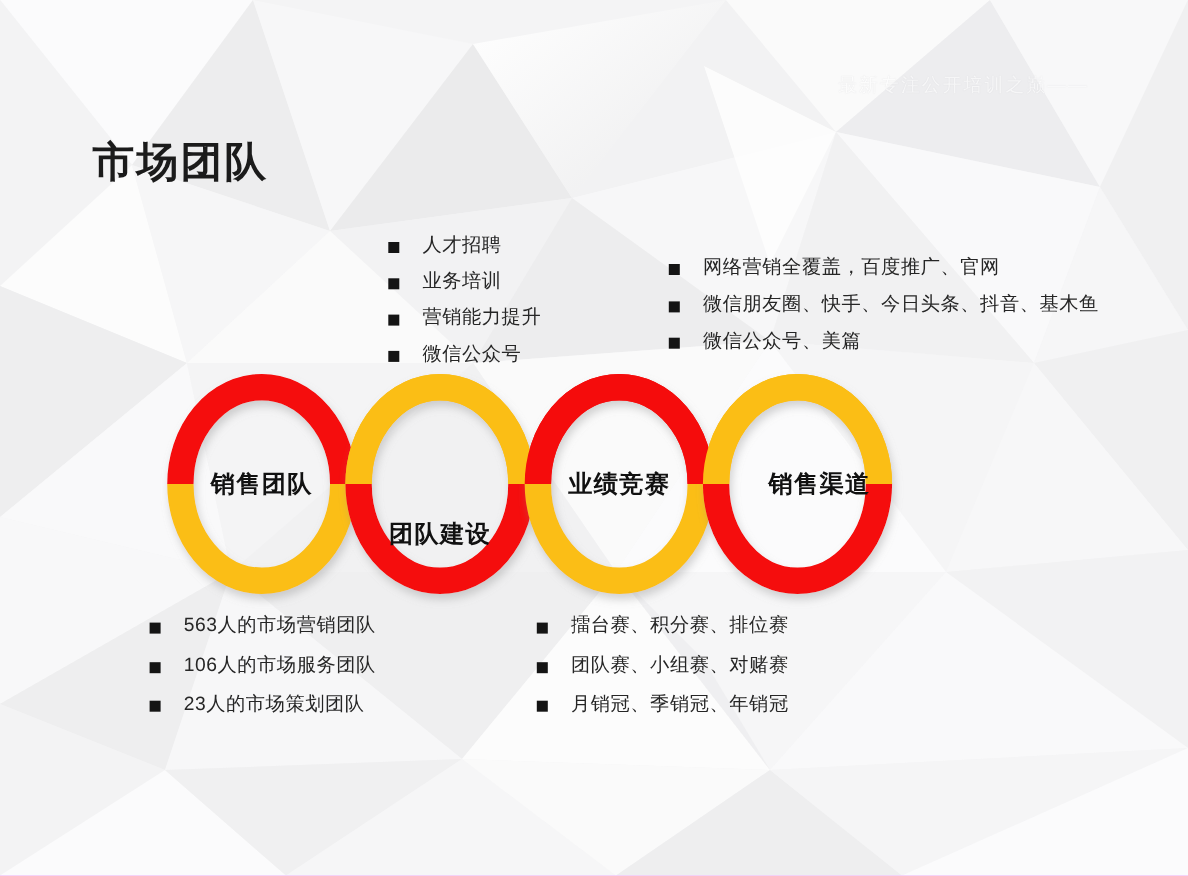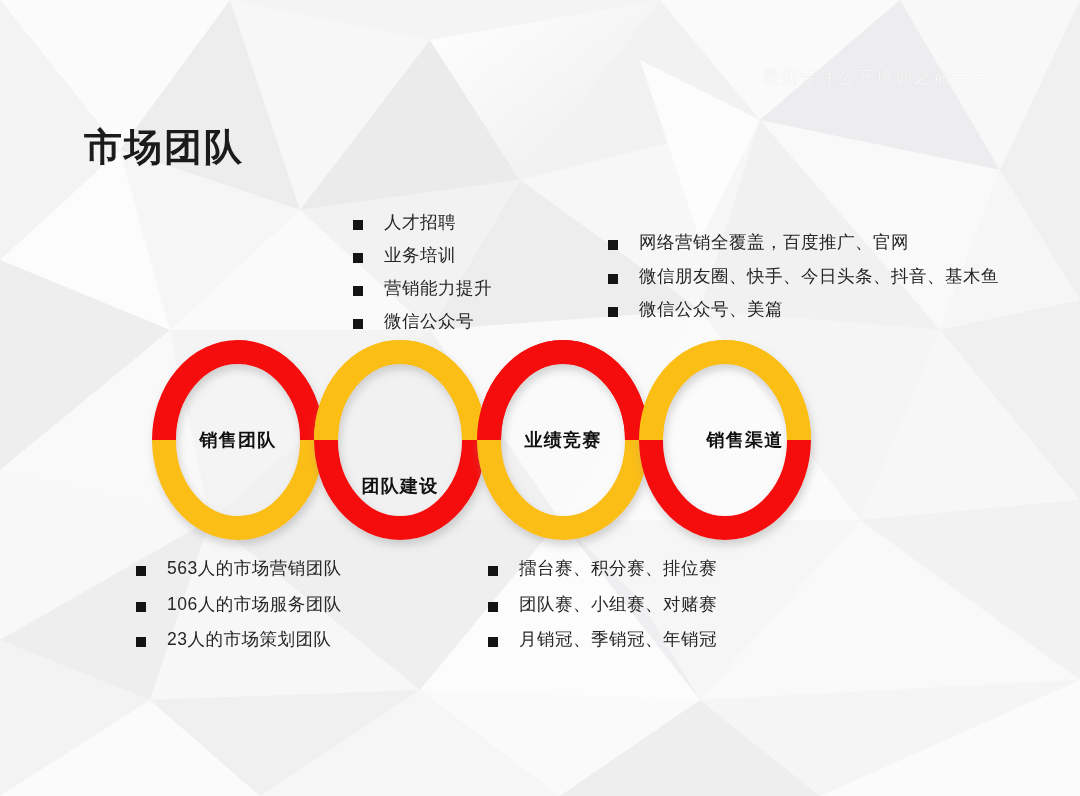--- a/index.html
+++ b/index.html
@@ -98,21 +98,21 @@
     position: absolute;
     left: 0;
     top: 318px;
     width: 1080px;
     height: 240px;
     z-index: 3;
   }
   .ring-label {
     position: absolute;
     z-index: 4;
-    font-size: 18px;
+    font-size: 22px;
     font-weight: bold;
     color: #111111;
     letter-spacing: 1.2px;
     white-space: nowrap;
     transform: translate(-50%, -50%);
     text-align: right;
   }
 </style>
 </head>
 <body>

